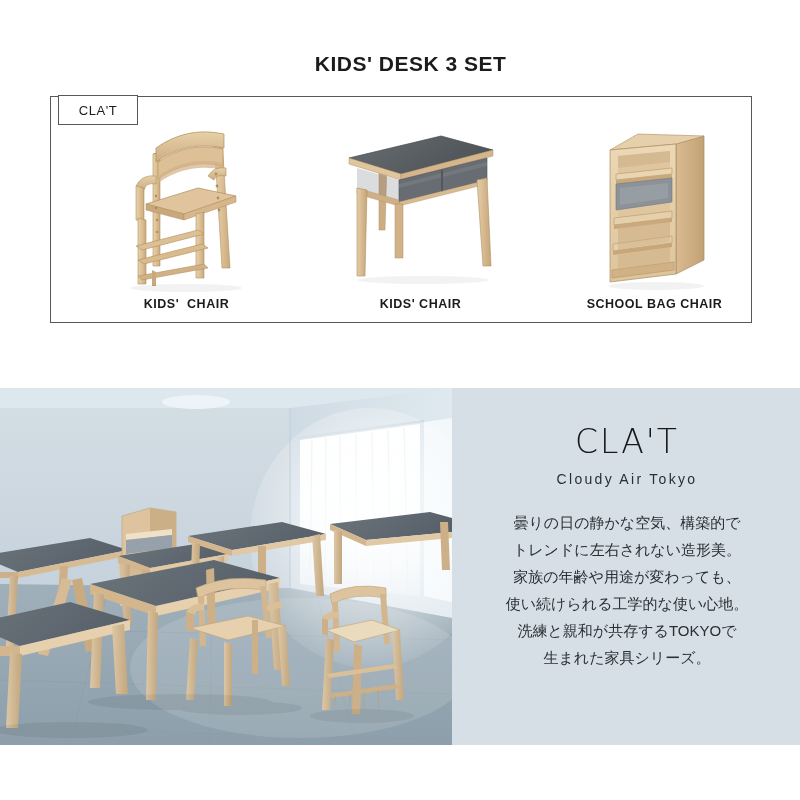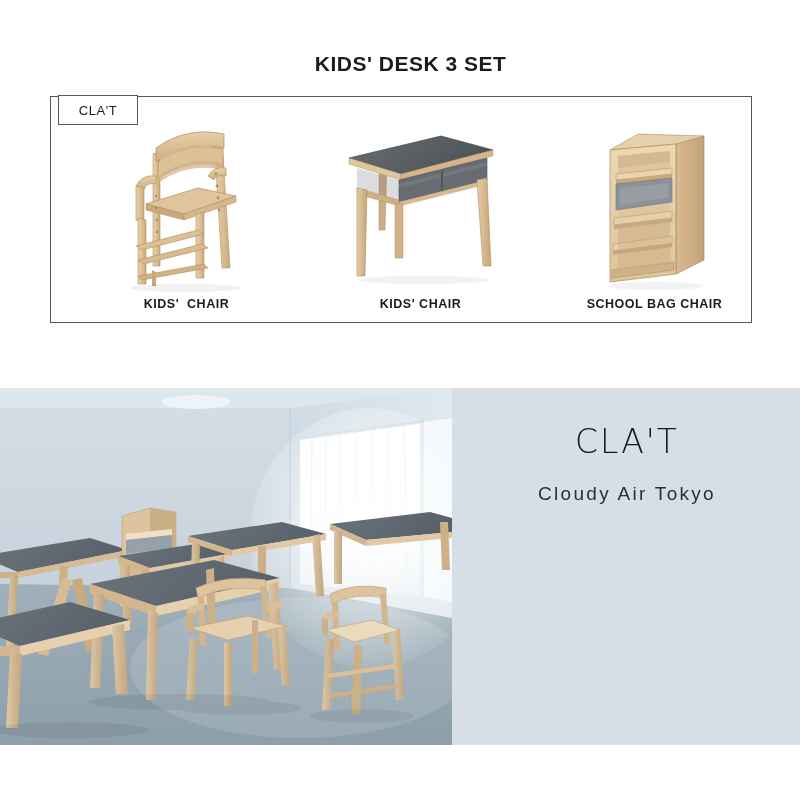--- a/index.html
+++ b/index.html
@@ -71,22 +71,22 @@
     position: relative; width: 348px; height: 357px;
     background: #d7dfe6;
     padding: 34px 26px 0 28px;
   }
   .brand-logo {
     text-align: center;
     font-size: 33px; font-weight: 300; letter-spacing: 2px; color: #15181c;
     font-family: "DejaVu Sans", sans-serif;
   }
   .brand-tagline {
-    text-align: center; margin-top: 22px;
-    font-size: 19px; letter-spacing: 2.3px; color: #2a2f35;
+    text-align: center; margin-top: 10px;
+    font-size: 14px; letter-spacing: 2.3px; color: #2a2f35;
   }
   .desc {
     margin-top: 22px;
     font-size: 15px; line-height: 27px; color: #2a2f35;
     text-align: center;
   }
   .desc div { white-space: nowrap; }
 </style>
 </head>
 <body>
@@ -441,16 +441,24 @@
           <ellipse cx="240" cy="320" rx="62" ry="7"></ellipse>
           <ellipse cx="362" cy="328" rx="52" ry="7"></ellipse>
           <ellipse cx="70" cy="342" rx="78" ry="8"></ellipse>
         </g>
       </svg>
     </div>
 
     <div class="info-panel">
       <div class="brand-logo">CLA'T</div>
       <div class="brand-tagline">Cloudy Air Tokyo</div>
+      <div class="desc">
+        <div>曇りの日の静かな空気、構築的で</div>
+        <div>トレンドに左右されない造形美。</div>
+        <div>家族の年齢や用途が変わっても、</div>
+        <div>使い続けられる工学的な使い心地。</div>
+        <div>洗練と親和が共存するTOKYOで</div>
+        <div>生まれた家具シリーズ。</div>
+      </div>
     </div>
 
   </div>
 </div>
 
 </body></html>

